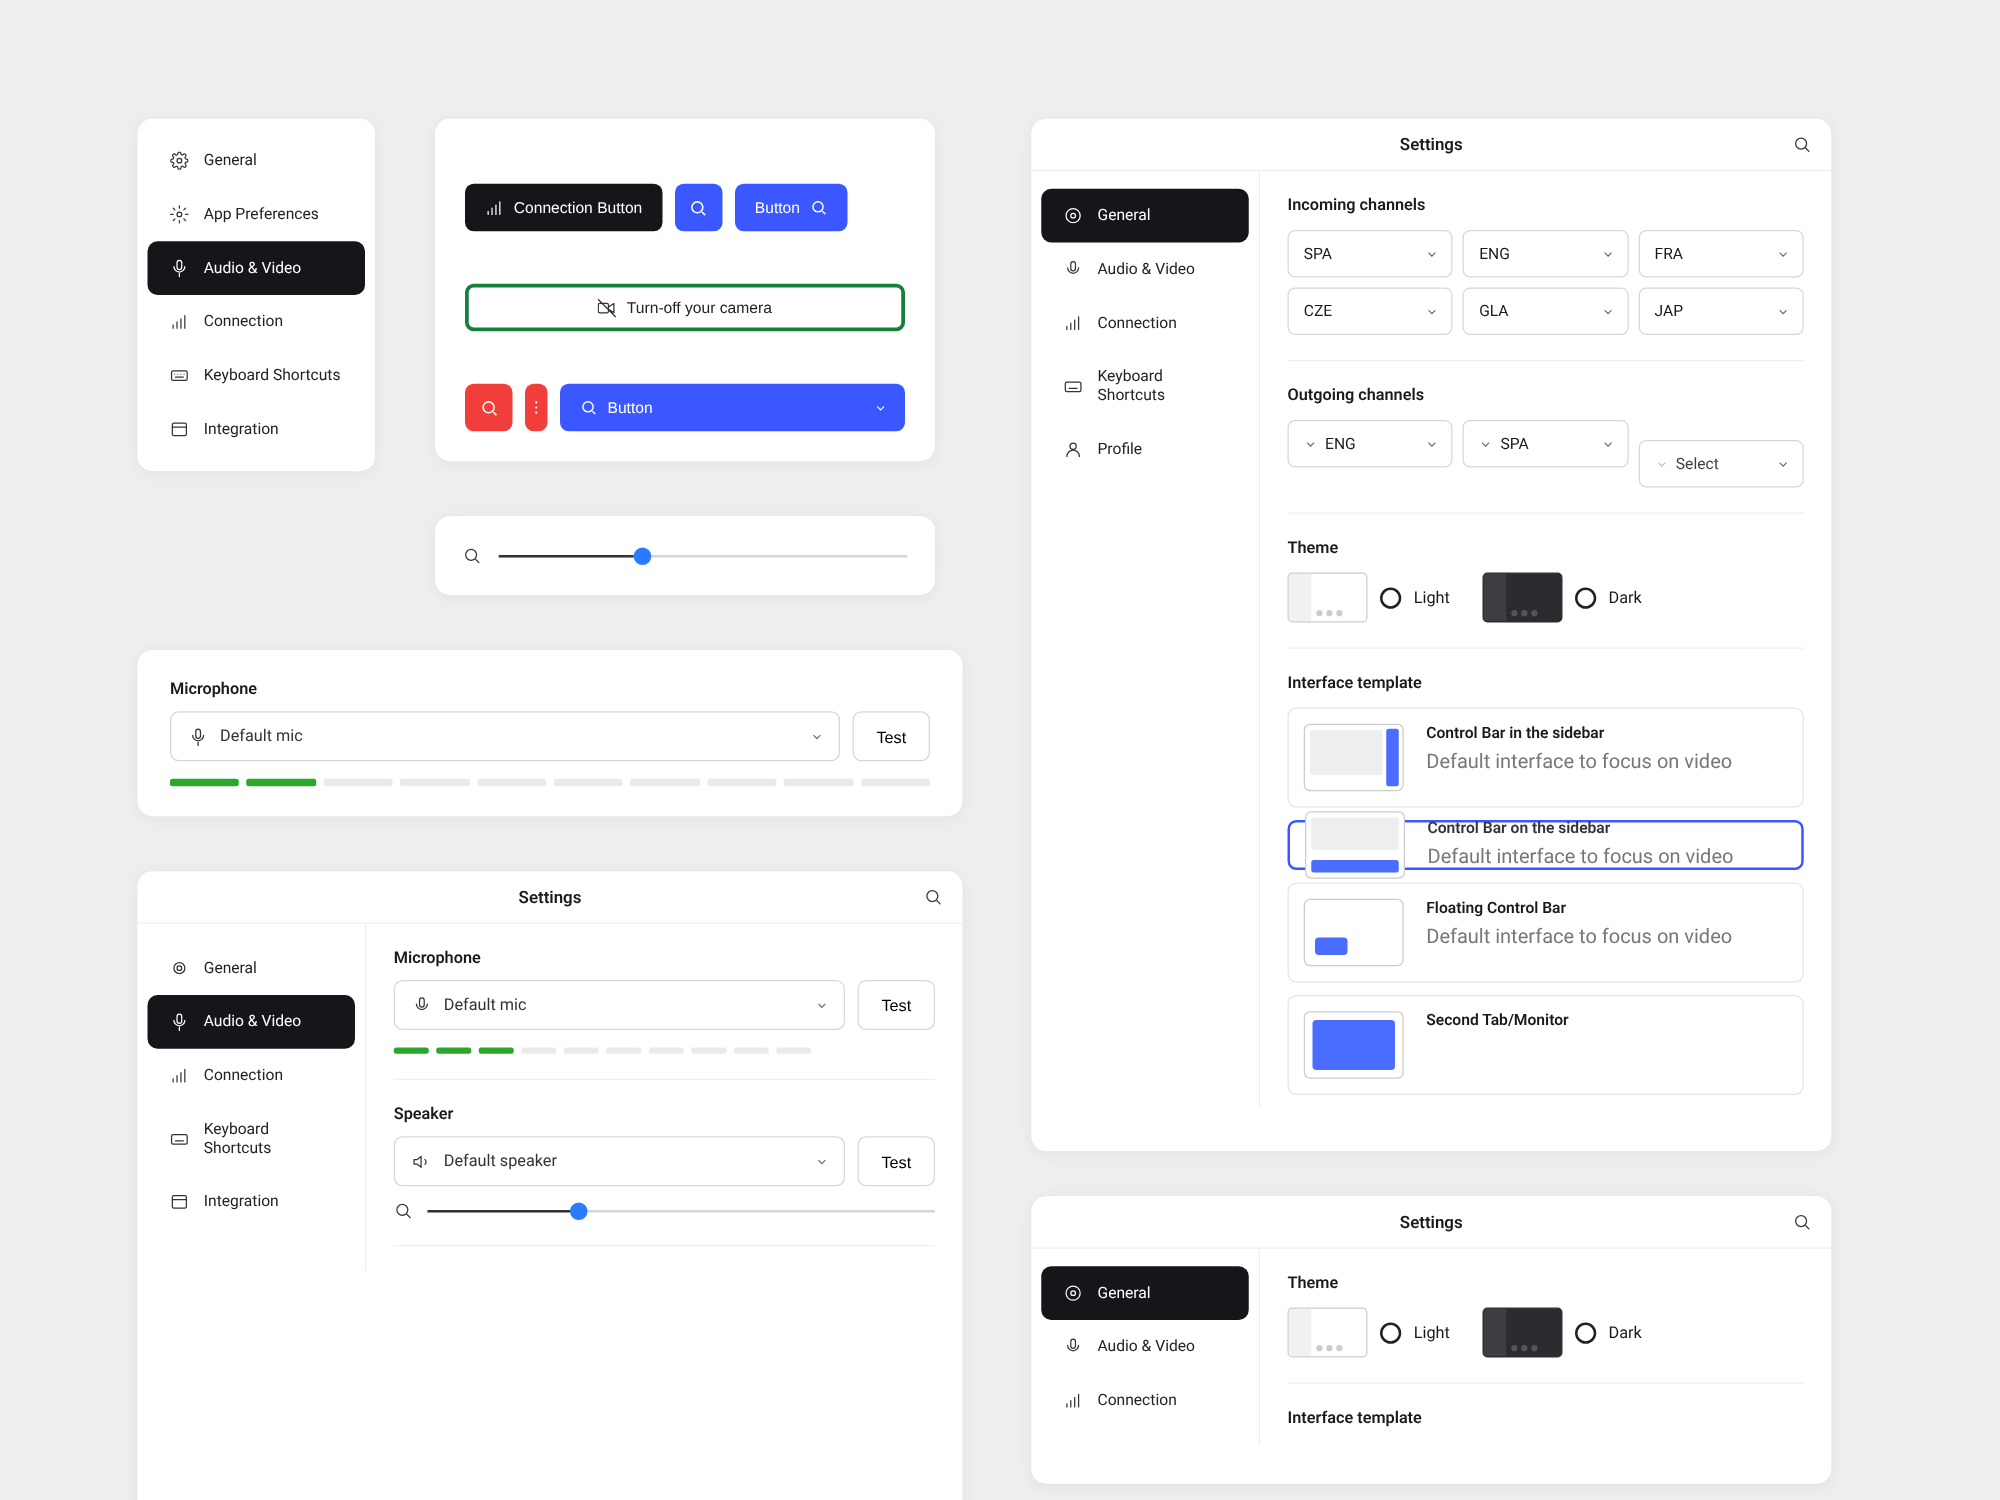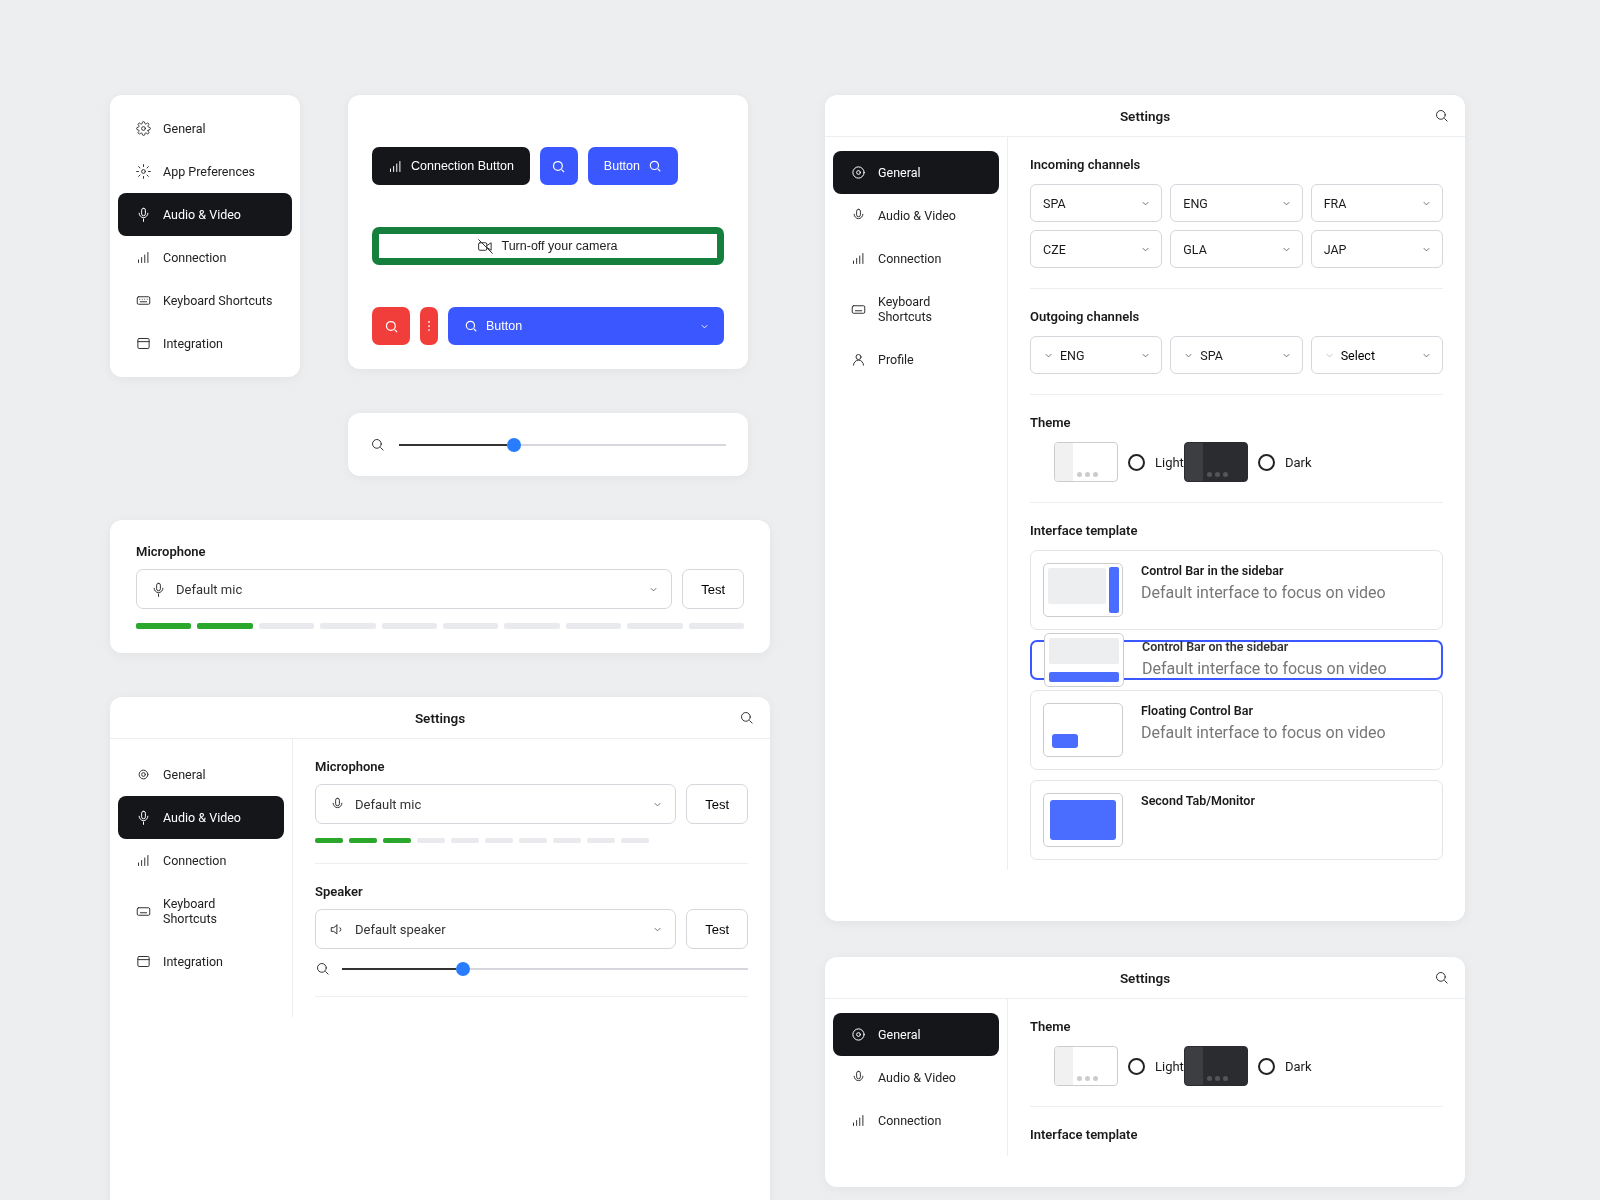--- a/index.html
+++ b/index.html
@@ -33,21 +33,21 @@
   .ic { width:15px; height:15px; display:inline-flex; align-items:center; justify-content:center;}
   .ic svg {width:15px;height:15px;stroke:#333;stroke-width:1.6;fill:none;stroke-linecap:round;stroke-linejoin:round;}
   .sb-item.active .ic svg{stroke:#fff;}
   
   .buttons-card { width: 400px; padding: 24px; display:flex; flex-direction:column; gap:14px;}
   .brow{display:flex;gap:10px;}
   .btn{height:38px;border-radius:7px;display:flex;align-items:center;justify-content:center;gap:8px;font-size:12.5px;font-weight:500;padding:0 16px;border:none;margin-top:28px;}
   .btn-dark{background:#14161a;color:#fff;}
   .btn-blue{background:#3b57ff;color:#fff;}
   .btn-blue-wide{background:#3b57ff;color:#fff;flex:1;justify-content:flex-start;position:relative;}
-  .btn-outline{background:#fff;border:7px solid #15803d;color:#222;flex:1;}
+  .btn-outline{background:#fff;border:3px solid #15803d;color:#222;flex:1;}
   .btn-red{background:#f23e3b;color:#fff;}
   .btn-sq{width:38px;padding:0;}
   .chev{position:absolute;right:14px;}
   
   .slider-card{width:400px;padding:24px 22px;display:flex;align-items:center;gap:14px;}
   .track{flex:1;height:2px;background:#d5d7dc;position:relative;}
   .fill{position:absolute;left:0;top:0;height:2px;background:#333;}
   .knob{position:absolute;top:-6px;width:14px;height:14px;border-radius:50%;background:#2a7cff;}
   
   .mic-card{padding:24px 26px;}
@@ -69,25 +69,25 @@
   .s-main{flex:1;border-left:1px solid #eceef0;padding:20px 22px 0;}
   .section-lbl{font-size:13px;font-weight:600;margin:0 0 12px;}
   .hr{height:1px;background:#eceef0;margin:20px 0;}
   .vid{width:100%;height:210px;background:linear-gradient(120deg,#6b5a48 0%,#3a332c 100%);border-radius:6px;position:relative;overflow:hidden;}
   .vid-label{position:absolute;top:10px;left:10px;font-size:11px;color:#fff;opacity:.9;}
   .face{position:absolute;left:50%;top:45%;transform:translate(-50%,-50%);width:70px;height:90px;border-radius:50%;background:#f0d5c4;}
   .hair{position:absolute;left:50%;top:30%;transform:translate(-50%,-50%);width:120px;height:150px;border-radius:50% 50% 30% 30%;background:#4a2f1e;}
   
   .ch-row{display:flex;gap:8px;margin-bottom:8px;}
   .ch{flex:1;height:38px;border:1px solid #d5d7dc;border-radius:6px;display:flex;align-items:center;padding:0 12px;font-size:12.5px;position:relative;}
-  .ch.ph{color:#000000;}
+  .ch.ph{color:#404040;margin-top:16px;}
   .ch .chev{position:absolute;right:10px;}
   .ch .pv{margin-right:6px;}
   
-  .theme-row{display:flex;align-items:center;margin-left:24px;}
+  .theme-row{display:flex;gap:26px;align-items:center;}
   .theme-opt{display:flex;align-items:center;gap:10px;}
   .tprev{width:64px;height:40px;border:1px solid #ccc;border-radius:4px;position:relative;overflow:hidden;}
   .tprev.dark{background:#2a2c30;border-color:#2a2c30;}
   .tprev .tside{position:absolute;left:0;top:0;width:18px;height:100%;background:#f1f1f1;}
   .tprev .tdots{position:absolute;bottom:4px;left:22px;display:flex;gap:3px;}
   .tprev .tdots span{width:5px;height:5px;border-radius:50%;background:#ccc;}
   .tprev.dark .tside{background:#3c3e42;}
   .tprev.dark .tdots span{background:#555;}
   .radio{width:17px;height:17px;border:2.5px solid #222;border-radius:50%;}
   

